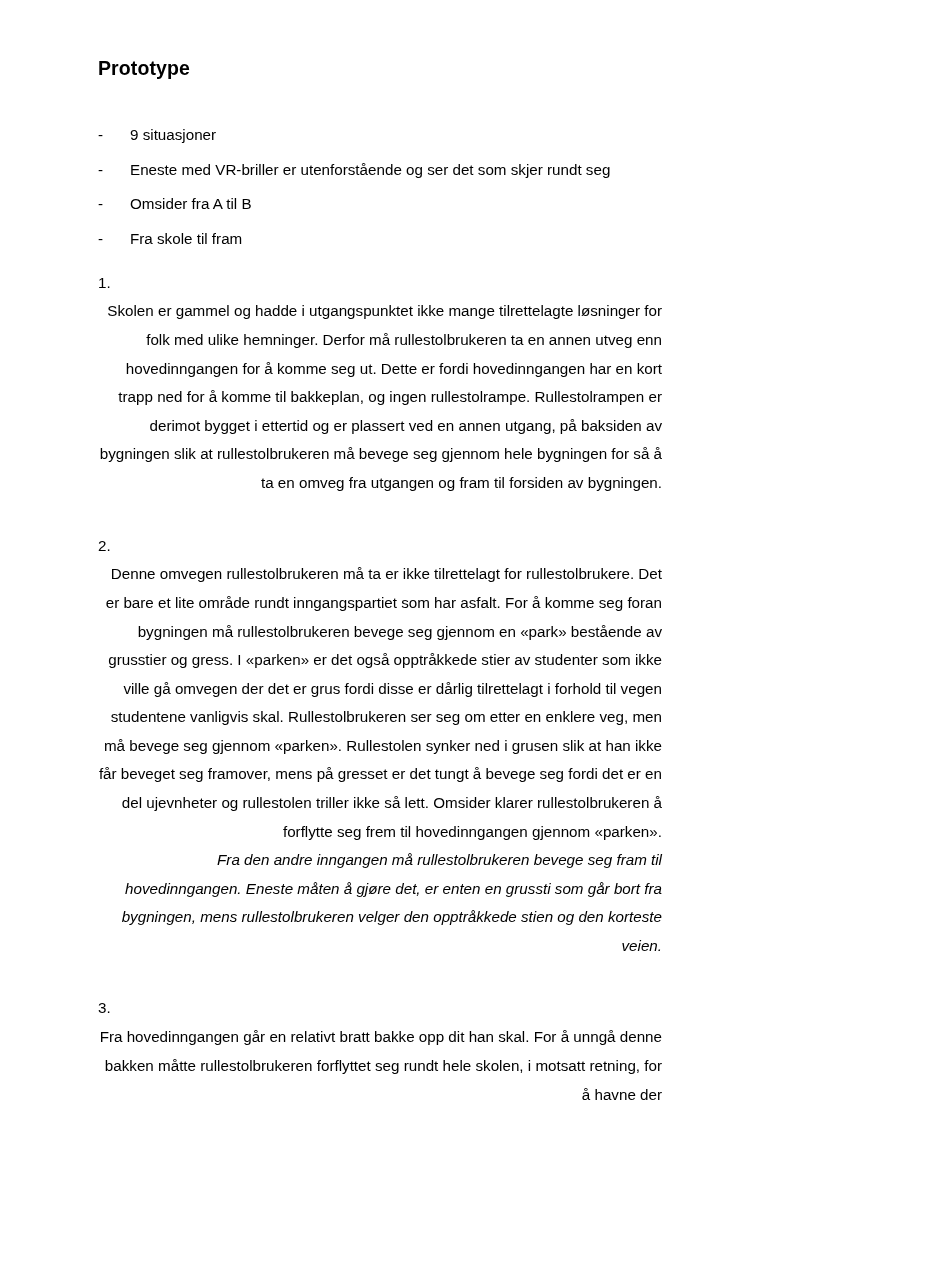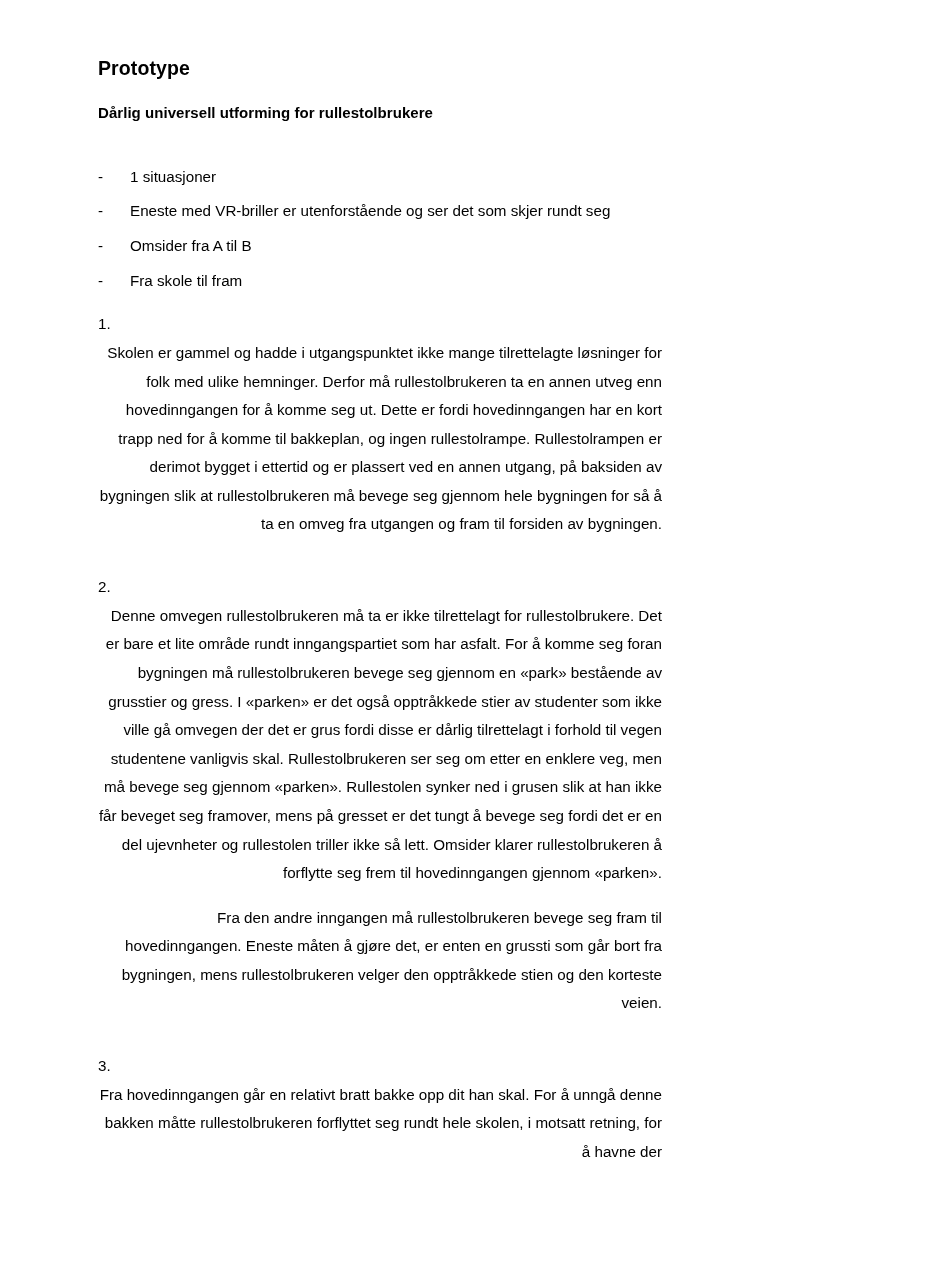--- a/index.html
+++ b/index.html
@@ -61,36 +61,36 @@
   .section-number.spaced {
     margin-top: 34px;
   }
   .para {
     font-size: 15.2px;
     line-height: 1.88;
     margin: 0;
     text-align: right;
   }
   .para + .para {
-    margin-top: 16px;
+    margin-top: 0;
+    font-style: italic;
   }
 </style>
 </head>
 <body>
 
 <div class="page">
 
   <h1 class="doc-title">Prototype</h1>
 
-  <h2 class="doc-subtitle">Dårlig universell utforming for rullestolbrukere</h2>
 
   <ul class="bullet-list">
     <li class="bullet-item">
       <span class="dash">-</span>
-      <span>1 situasjoner</span>
+      <span>9 situasjoner</span>
     </li>
     <li class="bullet-item">
       <span class="dash">-</span>
       <span>Eneste med VR-briller er utenforstående og ser det som skjer rundt seg</span>
     </li>
     <li class="bullet-item">
       <span class="dash">-</span>
       <span>Omsider fra A til B</span>
     </li>
     <li class="bullet-item">

